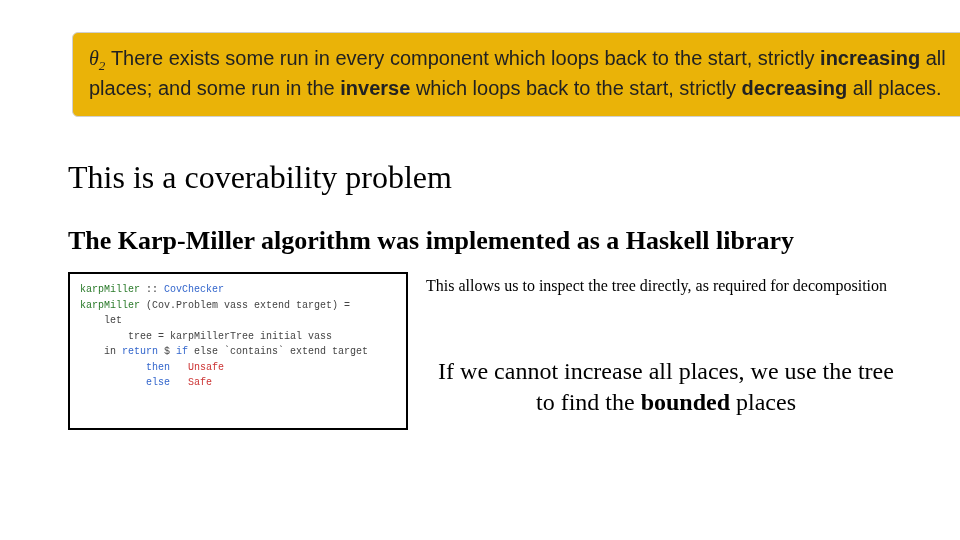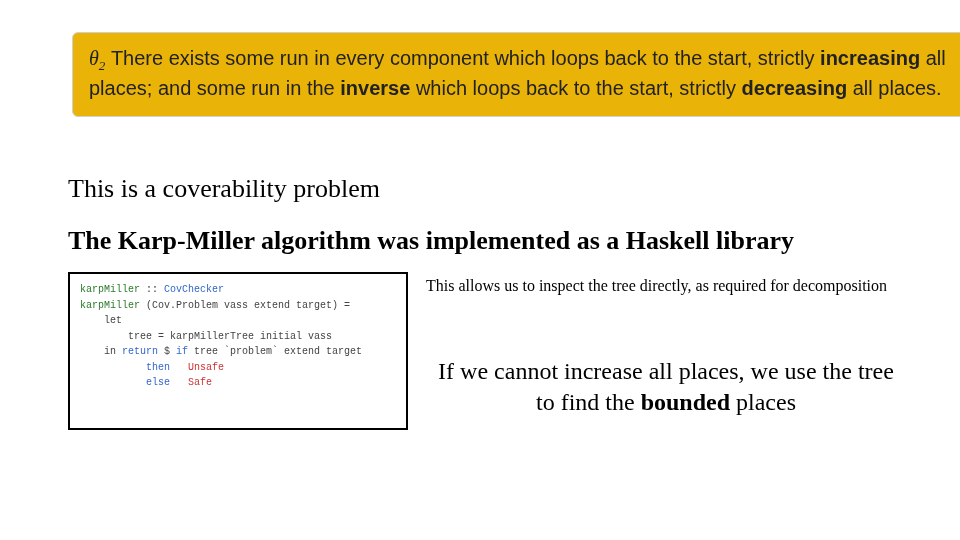--- a/index.html
+++ b/index.html
@@ -36,22 +36,22 @@
     font-style: italic;
     font-family: 'Cambria Math', 'Times New Roman', serif;
   }
   .callout .sub {
     font-size: 0.65em;
     vertical-align: sub;
   }
   .p1 {
     position: absolute;
     left: 68px;
-    top: 174px;
-    font-size: 26px;
+    top: 159px;
+    font-size: 32px;
   }
   .p2 {
     position: absolute;
     left: 68px;
     top: 226px;
     font-size: 26px;
     font-weight: bold;
   }
   .codebox {
     position: absolute;
@@ -102,21 +102,21 @@
   </div>
 
   <div class="p1">This is a coverability problem</div>
 
   <div class="p2">The Karp-Miller algorithm was implemented as a Haskell library</div>
 
   <div class="codebox"><span class="fn">karpMiller</span><span class="op"> :: </span><span class="ty">CovChecker</span>
 <span class="fn">karpMiller</span><span> (Cov.Problem vass extend target) =</span>
 <span>    let</span>
 <span>        tree = karpMillerTree initial vass</span>
-<span>    in </span><span class="kw">return</span><span> $ </span><span class="kw">if</span><span> tree `problem` extend target</span>
+<span>    in </span><span class="kw">return</span><span> $ </span><span class="kw">if</span><span> else `contains` extend target</span>
 <span>           </span><span class="kw">then</span><span> </span><span class="lit">Unsafe</span>
 <span>           </span><span class="kw">else</span><span> </span><span class="lit">Safe</span></div>
 
   <div class="p3">This allows us to inspect the tree directly, as required for decomposition</div>
 
   <div class="p4">
     <span>If we cannot increase all places, we use the tree to find the </span><b>bounded</b><span> places</span>
   </div>
 
 </div>

